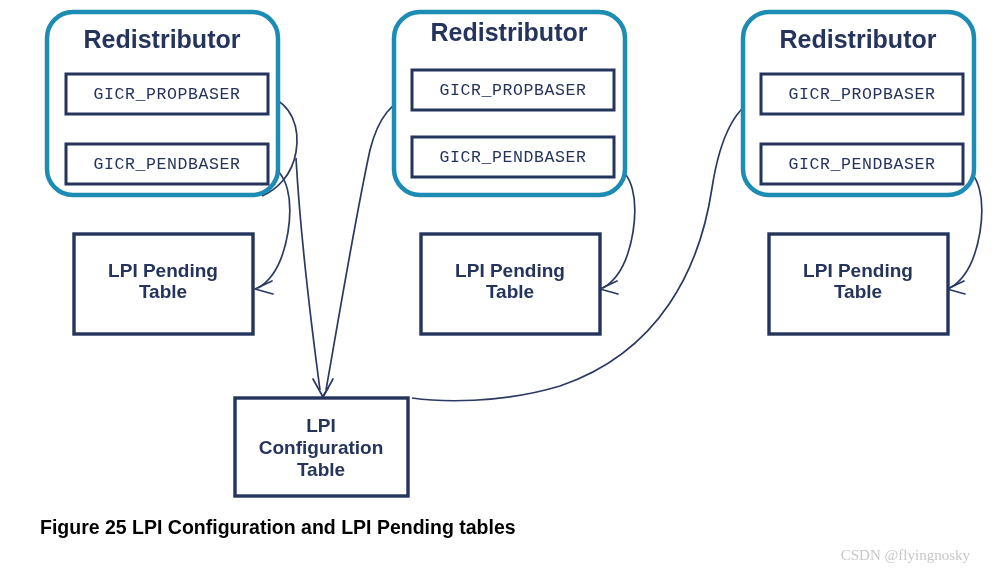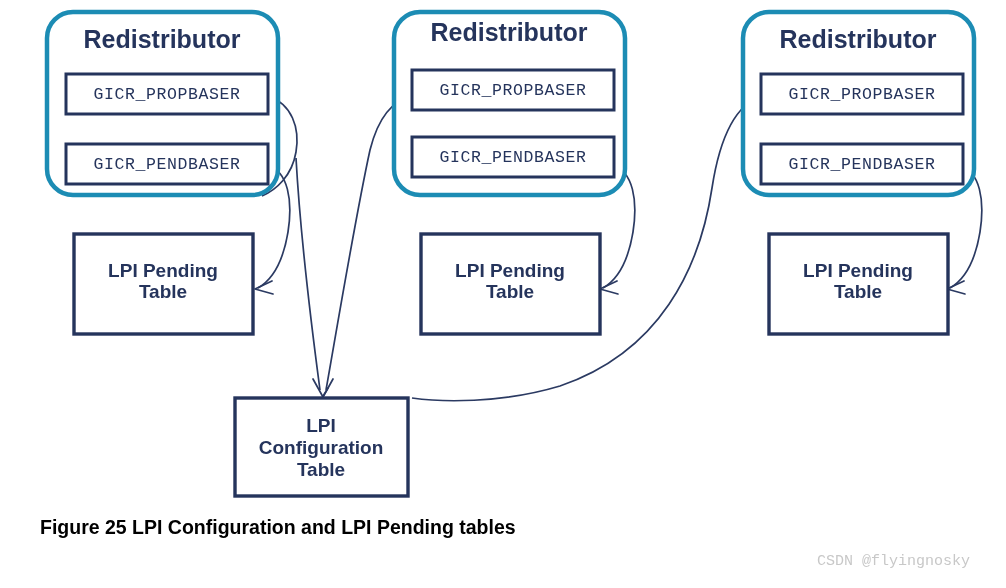--- a/index.html
+++ b/index.html
@@ -85,22 +85,22 @@
     top: 516px;
     font-family: "Liberation Sans", sans-serif;
     font-weight: bold;
     font-size: 19.5px;
     color: #000000;
     white-space: nowrap;
   }
   .watermark {
     position: absolute;
     right: 18px;
-    bottom: 18px;
-    font-family: Liberation Mono, monospace;
+    bottom: 24px;
+    font-family: Liberation Serif, serif;
     font-size: 15px;
     color: #c8c8c8;
     white-space: nowrap;
   }
 </style>
 </head>
 <body>
 
 <div id="diagram-root">
 

